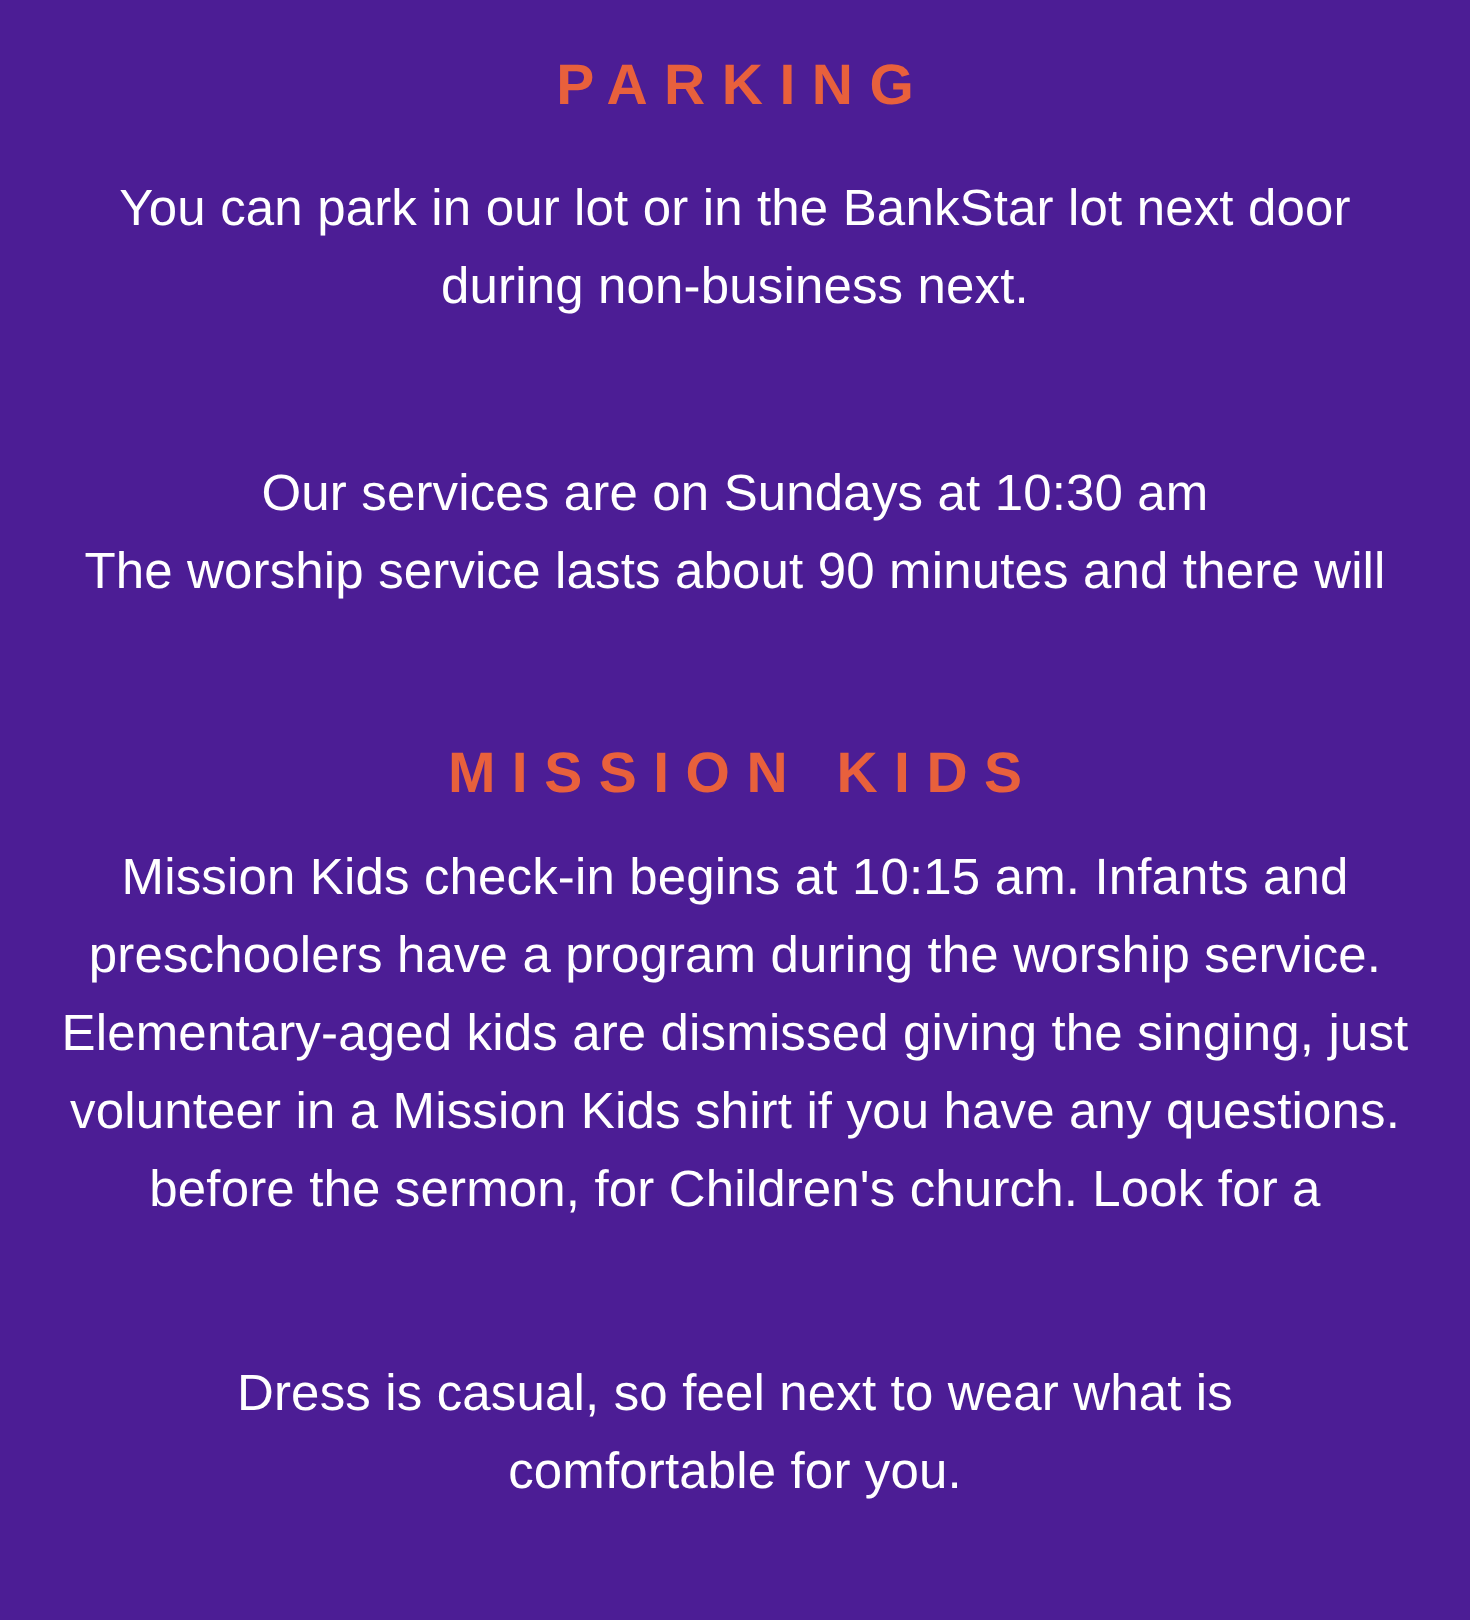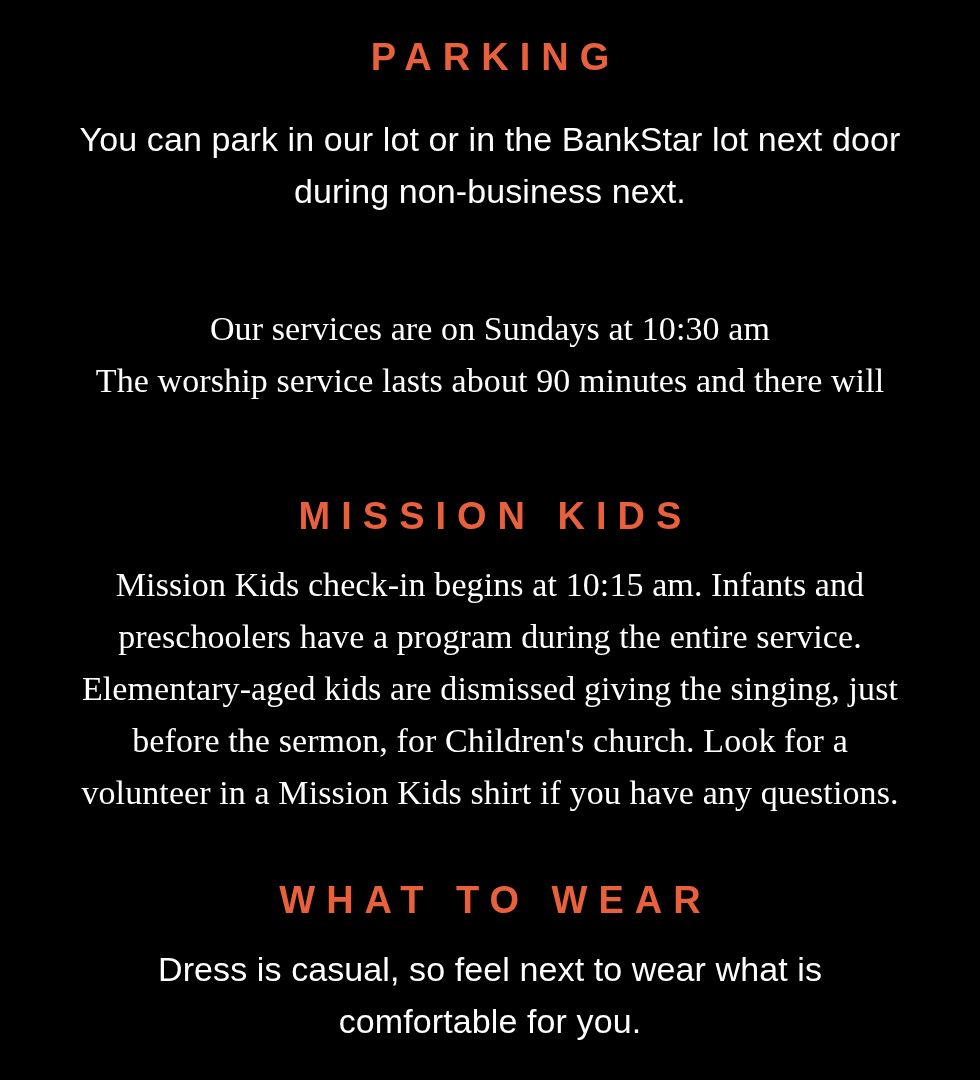--- a/index.html
+++ b/index.html
@@ -66,49 +66,48 @@
 
   #section-mission-kids { margin-top: 90px; }
   #section-mission-kids .section-body { margin-top: 22px; }
 
   #section-what-to-wear { margin-top: 62px; }
   #section-what-to-wear .section-body { margin-top: 22px; }
 </style>
 </head>
 <body>
 
-<div class="page" style="background: #000000; align-items: flex-end;">
+<div class="page" style="background: #4c1d95; align-items: flex-end;">
 
   <section class="section" id="section-parking">
     <h2 class="section-heading" style="color: rgb(232, 96, 60);">PARKING</h2>
     <p class="section-body" style="color: rgb(255, 255, 255);">
       <span class="line" style="font-size: 34px;">You can park in our lot or in the BankStar lot next door</span>
       <span class="line" style="font-size: 34px;">during non-business next.</span>
     </p>
   </section>
 
   <section class="section" id="section-time">
-    <p class="section-body" style="color: rgb(255, 255, 255); font-family: Liberation Serif, serif;">
+    <p class="section-body" style="color: rgb(255, 255, 255);">
       <span class="line" style="font-size: 34px;">Our services are on Sundays at 10:30 am</span>
       <span class="line" style="font-size: 34px;">The worship service lasts about 90 minutes and there will</span>
     </p>
   </section>
 
   <section class="section" id="section-mission-kids">
     <h2 class="section-heading" style="color: rgb(232, 96, 60);">MISSION KIDS</h2>
-    <p class="section-body" style="color: rgb(255, 255, 255); font-family: Liberation Serif, serif;">
+    <p class="section-body" style="color: rgb(255, 255, 255);">
       <span class="line" style="font-size: 34px;">Mission Kids check-in begins at 10:15 am. Infants and</span>
-      <span class="line" style="font-size: 34px;">preschoolers have a program during the entire service.</span>
+      <span class="line" style="font-size: 34px;">preschoolers have a program during the worship service.</span>
       <span class="line" style="font-size: 34px;">Elementary-aged kids are dismissed giving the singing, just</span>
+      <span class="line" style="font-size: 34px;">volunteer in a Mission Kids shirt if you have any questions.</span>
       <span class="line" style="font-size: 34px;">before the sermon, for Children's church. Look for a</span>
-      <span class="line" style="font-size: 34px;">volunteer in a Mission Kids shirt if you have any questions.</span>
     </p>
   </section>
 
   <section class="section" id="section-what-to-wear">
-    <h2 class="section-heading" style="color: rgb(232, 96, 60);">WHAT TO WEAR</h2>
     <p class="section-body" style="color: rgb(255, 255, 255);">
       <span class="line" style="font-size: 34px;">Dress is casual, so feel next to wear what is</span>
       <span class="line" style="font-size: 34px;">comfortable for you.</span>
     </p>
   </section>
 
 </div>
 
 </body></html>

